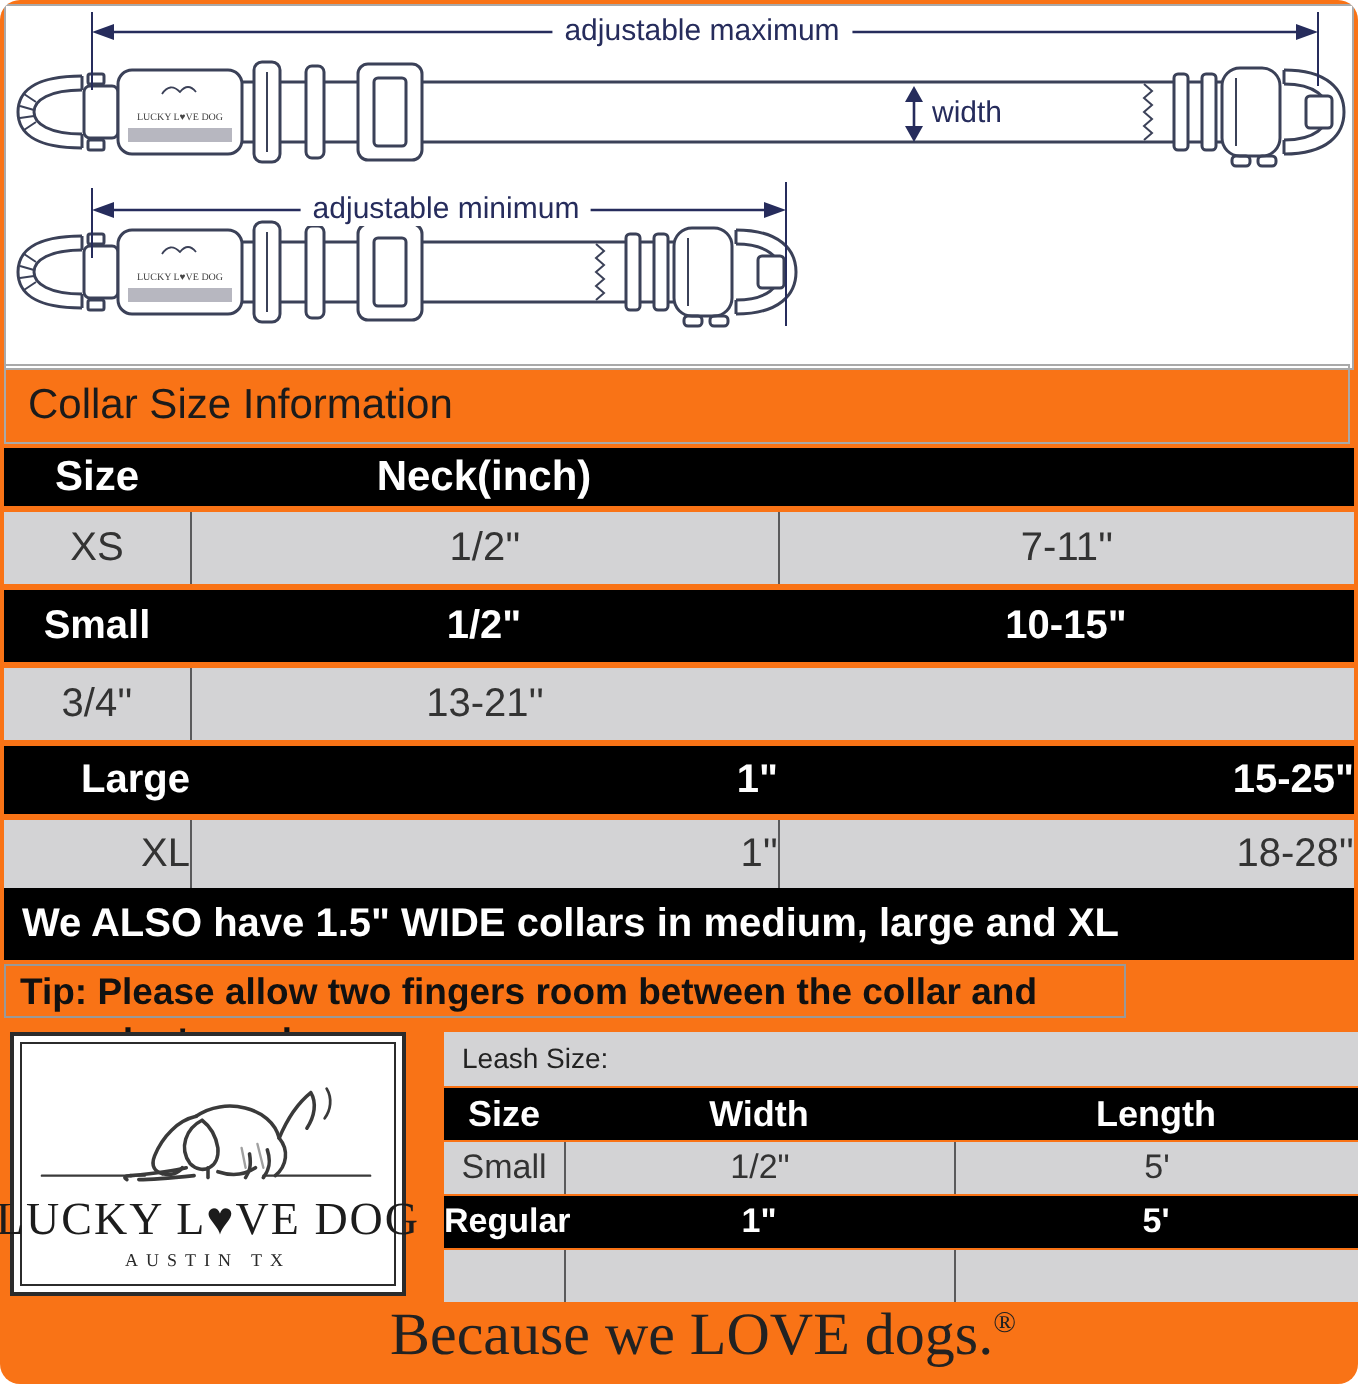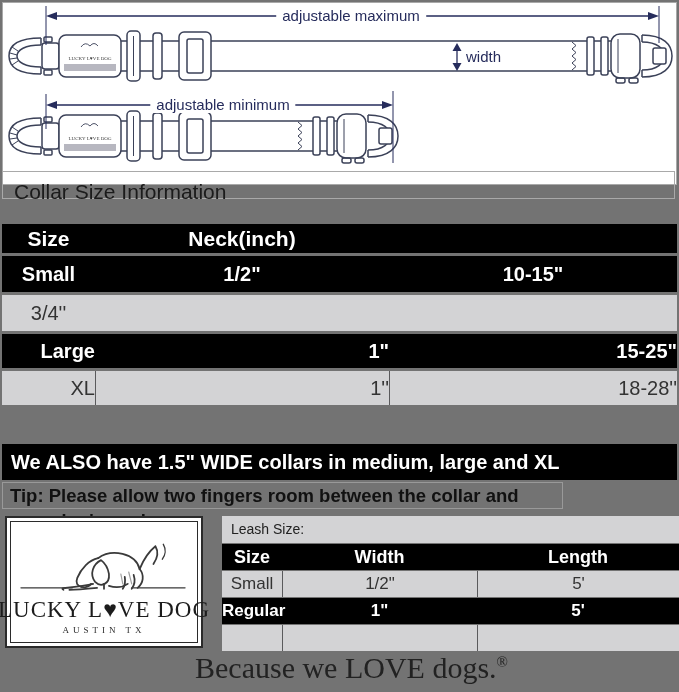--- a/index.html
+++ b/index.html
@@ -1,28 +1,28 @@
 <!DOCTYPE html>
 <html><head>
 <meta charset="utf-8">
 <style>
   html,body{margin:0;padding:0;background:#fff;}
-  .canvas{position:relative;width:679px;height:692px;background:#737373;overflow:hidden;
-          font-family:"Liberation Sans",sans-serif;color:#1c1c1c;}
+  .canvas{position:relative;width:679px;height:692px;background:#f97316;overflow:hidden;
+          font-family:"Liberation Sans",sans-serif;color:#1c1c1c;border-radius:10px;}
 
   
   .diagram{position:absolute;left:2px;top:2px;width:673px;height:181px;border:1px solid #a9a9a9;background:#fff;}
   .diagram svg{position:absolute;left:-2px;top:-2px;}
   .dlabel{position:absolute;font-size:15px;color:#262c5c;background:#fff;padding:0 6px;white-space:nowrap;}
   .lbl-max{left:348px;top:4px;transform:translateX(-50%);}
   .lbl-width{left:461px;top:45px;padding:0 2px;}
   .lbl-min{left:220px;top:93px;transform:translateX(-50%);}
 
   
-  .heading{position:absolute;left:2px;top:171px;width:673px;height:28px;border:1px solid #a9a9a9;
+  .heading{position:absolute;left:2px;top:182px;width:673px;height:40px;border:1px solid #a9a9a9;
            font-size:21px;line-height:40px;padding-left:11px;box-sizing:border-box;color:#1b1b1b;}
 
   
   .ctable{position:absolute;left:2px;top:224px;width:675px;}
   .crow{display:grid;grid-template-columns:93px 294px 1fr;margin-bottom:3px;text-align:center;}
   .chead{background:#000;color:#fff;font-weight:bold;font-size:21px;height:29px;line-height:29px;}
   .cgray{background:#d3d3d5;color:#333;font-size:20px;height:36px;line-height:36px;}
   .cblack{background:#000;color:#fff;font-weight:bold;font-size:20px;height:36px;line-height:36px;}
   .csmaller{height:34px;line-height:34px;text-align:right;}
   .cgray .ccell + .ccell{border-left:1px solid #5a5a5c;}
@@ -149,27 +149,33 @@
     <div class="dlabel lbl-min">adjustable minimum</div>
   </div>
 
   <div class="heading">Collar Size Information</div>
 
   <div class="ctable">
     <div class="crow chead">
       <div class="ccell">Size</div>
       <div class="ccell">Neck(inch)</div>
     </div>
+    <div class="crow cgray">
+      <div class="ccell">XS</div>
+      <div class="ccell">1/2''</div>
+      <div class="ccell">7-11''</div>
+    </div>
     <div class="crow cblack">
       <div class="ccell">Small</div>
       <div class="ccell">1/2"</div>
       <div class="ccell">10-15"</div>
     </div>
     <div class="crow cgray">
       <div class="ccell">3/4''</div>
+      <div class="ccell">13-21''</div>
     </div>
     <div class="crow cblack csmaller">
       <div class="ccell">Large</div>
       <div class="ccell">1"</div>
       <div class="ccell">15-25"</div>
     </div>
     <div class="crow cgray csmaller">
       <div class="ccell">XL</div>
       <div class="ccell">1''</div>
       <div class="ccell">18-28''</div>

